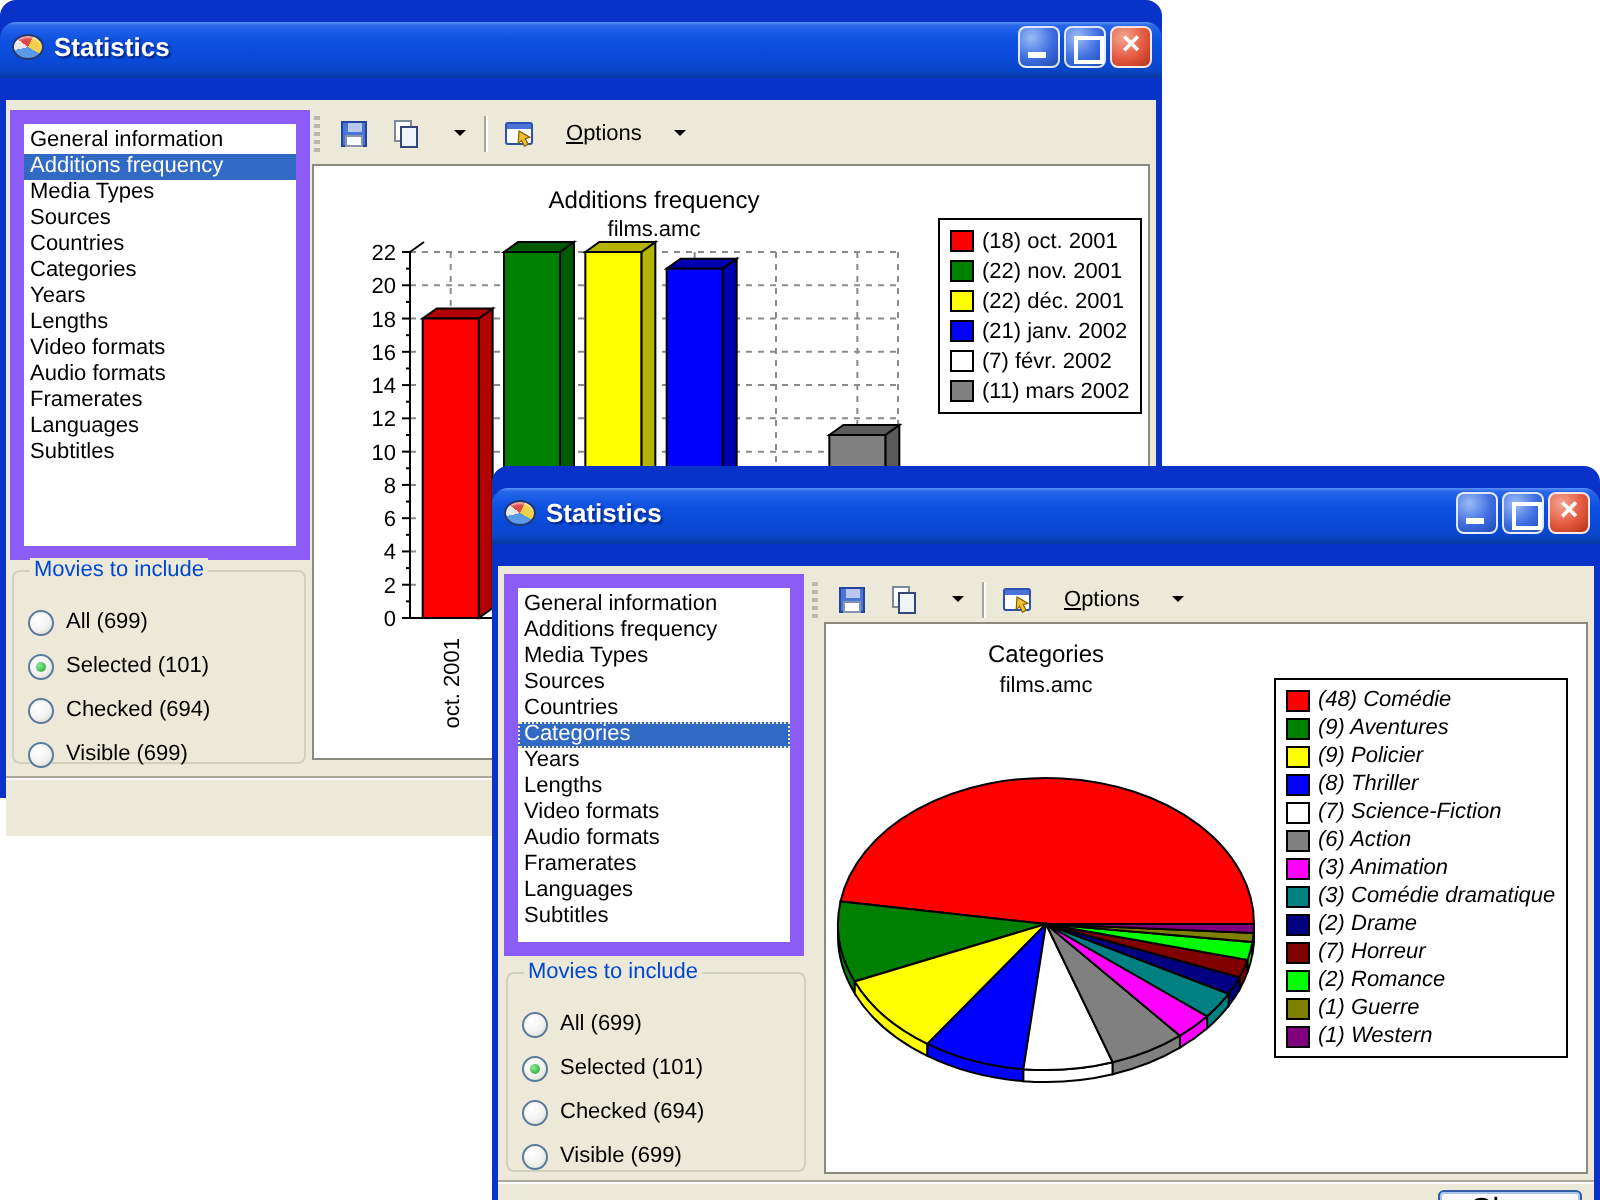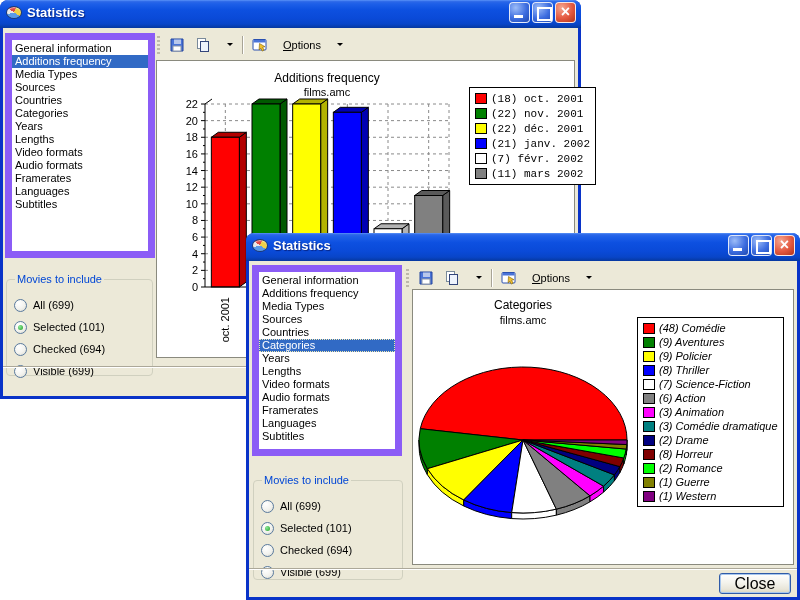--- a/index.html
+++ b/index.html
@@ -2,21 +2,21 @@
 <html><head>
 <meta charset="utf-8">
 <style>
   * { box-sizing: border-box; margin: 0; padding: 0; }
   html,body { width:800px; height:600px; }
   body { background:#fff; font-family:"Liberation Sans",sans-serif; font-size:11px; color:#000;
          position:relative; overflow:hidden; }
 
   
   .window { position:absolute; background:#0933c8; border-radius:8px 8px 0 0; padding:0 3px 3px; }
-  .titlebar { height:28px; border-radius:8px 8px 0 0; margin:0 -3px; padding:0 5px 4px 6px;
+  .titlebar { height:28px; border-radius:8px 8px 0 0; margin:11px -3px; padding:0 5px 4px 6px;
     display:flex; align-items:center;
     background:linear-gradient(180deg,#5a93f8 0%,#2b67e8 6%,#1d5fe8 14%,#0d50e0 35%,#0a4ad8 65%,#0845c8 86%,#06389f 100%); }
   .app-icon { width:16px; height:13px; border-radius:50%; margin-right:5px; flex:none;
     background:conic-gradient(from 120deg,#5a9ae8 0 38%,#e8e8e8 38% 52%,#e04848 52% 74%,#f0d048 74% 100%);
     border:1px solid #203a70; box-shadow:inset 0 1px 1px rgba(255,255,255,.6); }
   .tb-title { color:#fff; font-size:13px; font-weight:bold; text-shadow:1px 1px 1px rgba(0,0,60,.55); flex:1; }
   .tbtn { width:21px; height:21px; border-radius:4px; border:1px solid rgba(255,255,255,.85);
           margin-left:2px; position:relative; flex:none; }
   .minb,.maxb { background:radial-gradient(circle at 30% 25%,#9cbcf8 0%,#3d6de0 55%,#1f49b0 100%); }
   .closeb { background:radial-gradient(circle at 30% 25%,#f4a58f 0%,#e45940 55%,#b03318 100%); }
@@ -43,21 +43,21 @@
   .opt-accel { text-decoration:underline; }
 
   .panel { position:absolute; background:#fff; border:1px solid #8a8a7e; }
   svg text { font-family:"Liberation Sans",sans-serif; fill:#000; }
 
   .legend { position:absolute; background:#fff; border:1px solid #000; padding:3px 5px; }
   .lrow { display:flex; align-items:center; gap:4px; white-space:nowrap; }
   .lrow.h15 { height:15px; } .lrow.h14 { height:14px; }
   .sw { width:12px; height:11px; border:1px solid #000; flex:none; }
 
-  .groupbox { position:absolute; border:1px solid #d0d0bf; border-radius:4px; padding:14px 0 0 7px;margin-top:16px; }
+  .groupbox { position:absolute; border:1px solid #d0d0bf; border-radius:4px; padding:14px 0 0 7px; }
   .gb-caption { position:absolute; top:-7px; left:8px; background:#ece9d8; padding:0 2px; color:#0046d5; }
   .radio-row { display:flex; align-items:center; gap:6px; height:22px; cursor:default; }
   .radio { width:13px; height:13px; border-radius:50%; border:1px solid #5a7a9e; flex:none; position:relative;
            background:radial-gradient(circle at 35% 30%,#ffffff 0%,#f2f2ee 55%,#d8d8cc 100%); }
   .radio.on::after { content:""; position:absolute; left:3px; top:3px; width:5px; height:5px;
                      border-radius:50%; background:radial-gradient(circle at 35% 35%,#8ce89c,#21a121); }
 
   .sep-line { position:absolute; left:0; right:0; height:2px;
               border-top:1px solid #aca899; border-bottom:1px solid #fff; }
   .close-btn { position:absolute; width:72px; height:21px; border:1px solid #2f5ba8; border-radius:3px;
@@ -200,21 +200,21 @@
           <text x="41" y="47" text-anchor="end" font-size="11">22</text>
           <text x="72.33333333333333" y="236" text-anchor="end" font-size="11" transform="rotate(-90 72.33333333333333 236)">oct. 2001</text>
           <text x="113" y="236" text-anchor="end" font-size="11" transform="rotate(-90 113 236)">nov. 2001</text>
           <text x="153.66666666666666" y="236" text-anchor="end" font-size="11" transform="rotate(-90 153.66666666666666 236)">déc. 2001</text>
           <text x="194.33333333333331" y="236" text-anchor="end" font-size="11" transform="rotate(-90 194.33333333333331 236)">janv. 2002</text>
           <text x="235" y="236" text-anchor="end" font-size="11" transform="rotate(-90 235 236)">févr. 2002</text>
           <text x="275.66666666666663" y="236" text-anchor="end" font-size="11" transform="rotate(-90 275.66666666666663 236)">mars 2002</text>
           <text x="170" y="21" text-anchor="middle" font-size="12">Additions frequency</text>
           <text x="170" y="35" text-anchor="middle" font-size="11">films.amc</text>
         </svg>
-      <div class="legend" style="left:312px;top:26px;font-family:Liberation Mono, monospace;">
+      <div class="legend" style="left:312px;top:26px;">
         <div class="lrow h15">
             <span class="sw" style="background: rgb(255, 0, 0);"></span>
             <span>(18) oct. 2001</span>
           </div>
         <div class="lrow h15">
             <span class="sw" style="background: rgb(0, 128, 0);"></span>
             <span>(22) nov. 2001</span>
           </div>
         <div class="lrow h15">
             <span class="sw" style="background: rgb(255, 255, 0);"></span>
@@ -375,21 +375,21 @@
         <div class="lrow h14">
             <span class="sw" style="background: rgb(0, 128, 128);"></span>
             <span>(3) Comédie dramatique</span>
           </div>
         <div class="lrow h14">
             <span class="sw" style="background: rgb(0, 0, 128);"></span>
             <span>(2) Drame</span>
           </div>
         <div class="lrow h14">
             <span class="sw" style="background: rgb(128, 0, 0);"></span>
-            <span>(8) Horreur</span>
+            <span>(7) Horreur</span>
           </div>
         <div class="lrow h14">
             <span class="sw" style="background: rgb(0, 255, 0);"></span>
             <span>(2) Romance</span>
           </div>
         <div class="lrow h14">
             <span class="sw" style="background: rgb(128, 128, 0);"></span>
             <span>(1) Guerre</span>
           </div>
         <div class="lrow h14">

